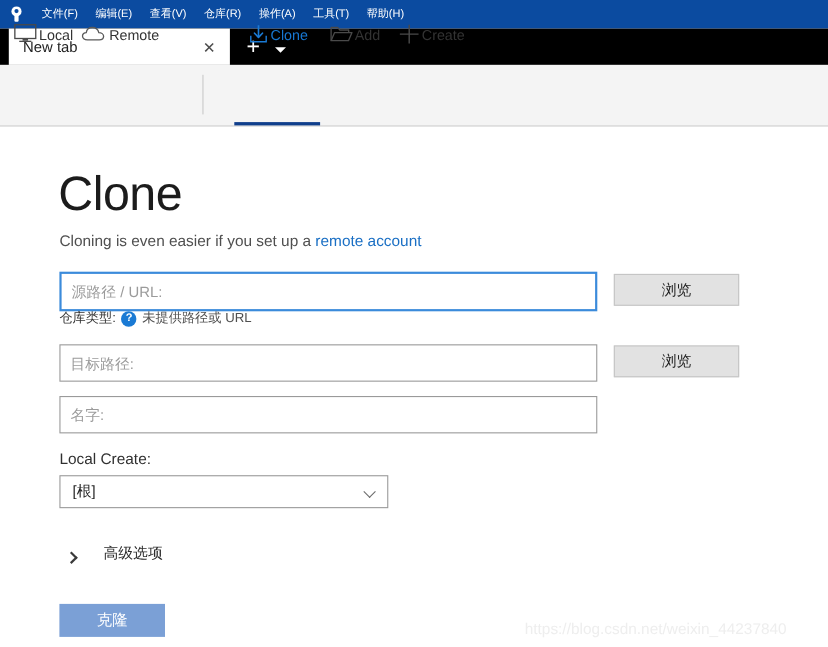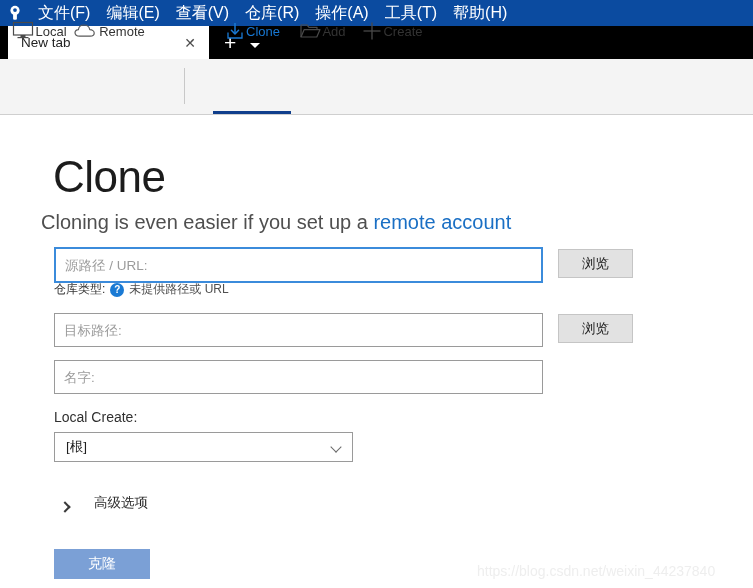--- a/index.html
+++ b/index.html
@@ -37,21 +37,21 @@
     align-items: center;
     justify-content: center;
   }
   .menu-items {
     display: flex;
     align-items: center;
     gap: 0px;
   }
   .menu-item {
     color: #ffffff;
-    font-size: 16px;
+    font-size: 10px;
     line-height: 26px;
     padding: 0 8px;
     white-space: nowrap;
     cursor: default;
   }
 
   
   .tabstrip {
     position: absolute;
     top: 26px; left: 0;
@@ -166,23 +166,23 @@
     left: 53px;
     top: 39px;
     font-size: 44px;
     color: #1c1c1c;
     font-weight: normal;
     line-height: 1;
     letter-spacing: -0.5px;
   }
   .page-subtitle {
     position: absolute;
-    left: 41px;
+    left: 54px;
     top: 95px;
-    font-size: 20px;
+    font-size: 14px;
     color: #4f4f4f;
   }
   .page-subtitle a {
     color: #1a6fc4;
     text-decoration: none;
     cursor: default;
   }
 
   
   .field {
@@ -199,21 +199,21 @@
     outline: none;
     font-family: "Liberation Sans", "DejaVu Sans", sans-serif;
   }
   .field::placeholder { color: #9b9b9b; opacity: 1; }
   .field.focused {
     border: 2px solid #3b8bdb;
   }
   .browse-btn {
     position: absolute;
     left: 558px;
-    width: 75px;
+    width: 114px;
     height: 29px;
     box-sizing: border-box;
     background: #e2e2e2;
     border: 1px solid #c5c5c5;
     font-size: 13.5px;
     color: #222222;
     cursor: default;
     font-family: "Liberation Sans", "DejaVu Sans", sans-serif;
   }
 

